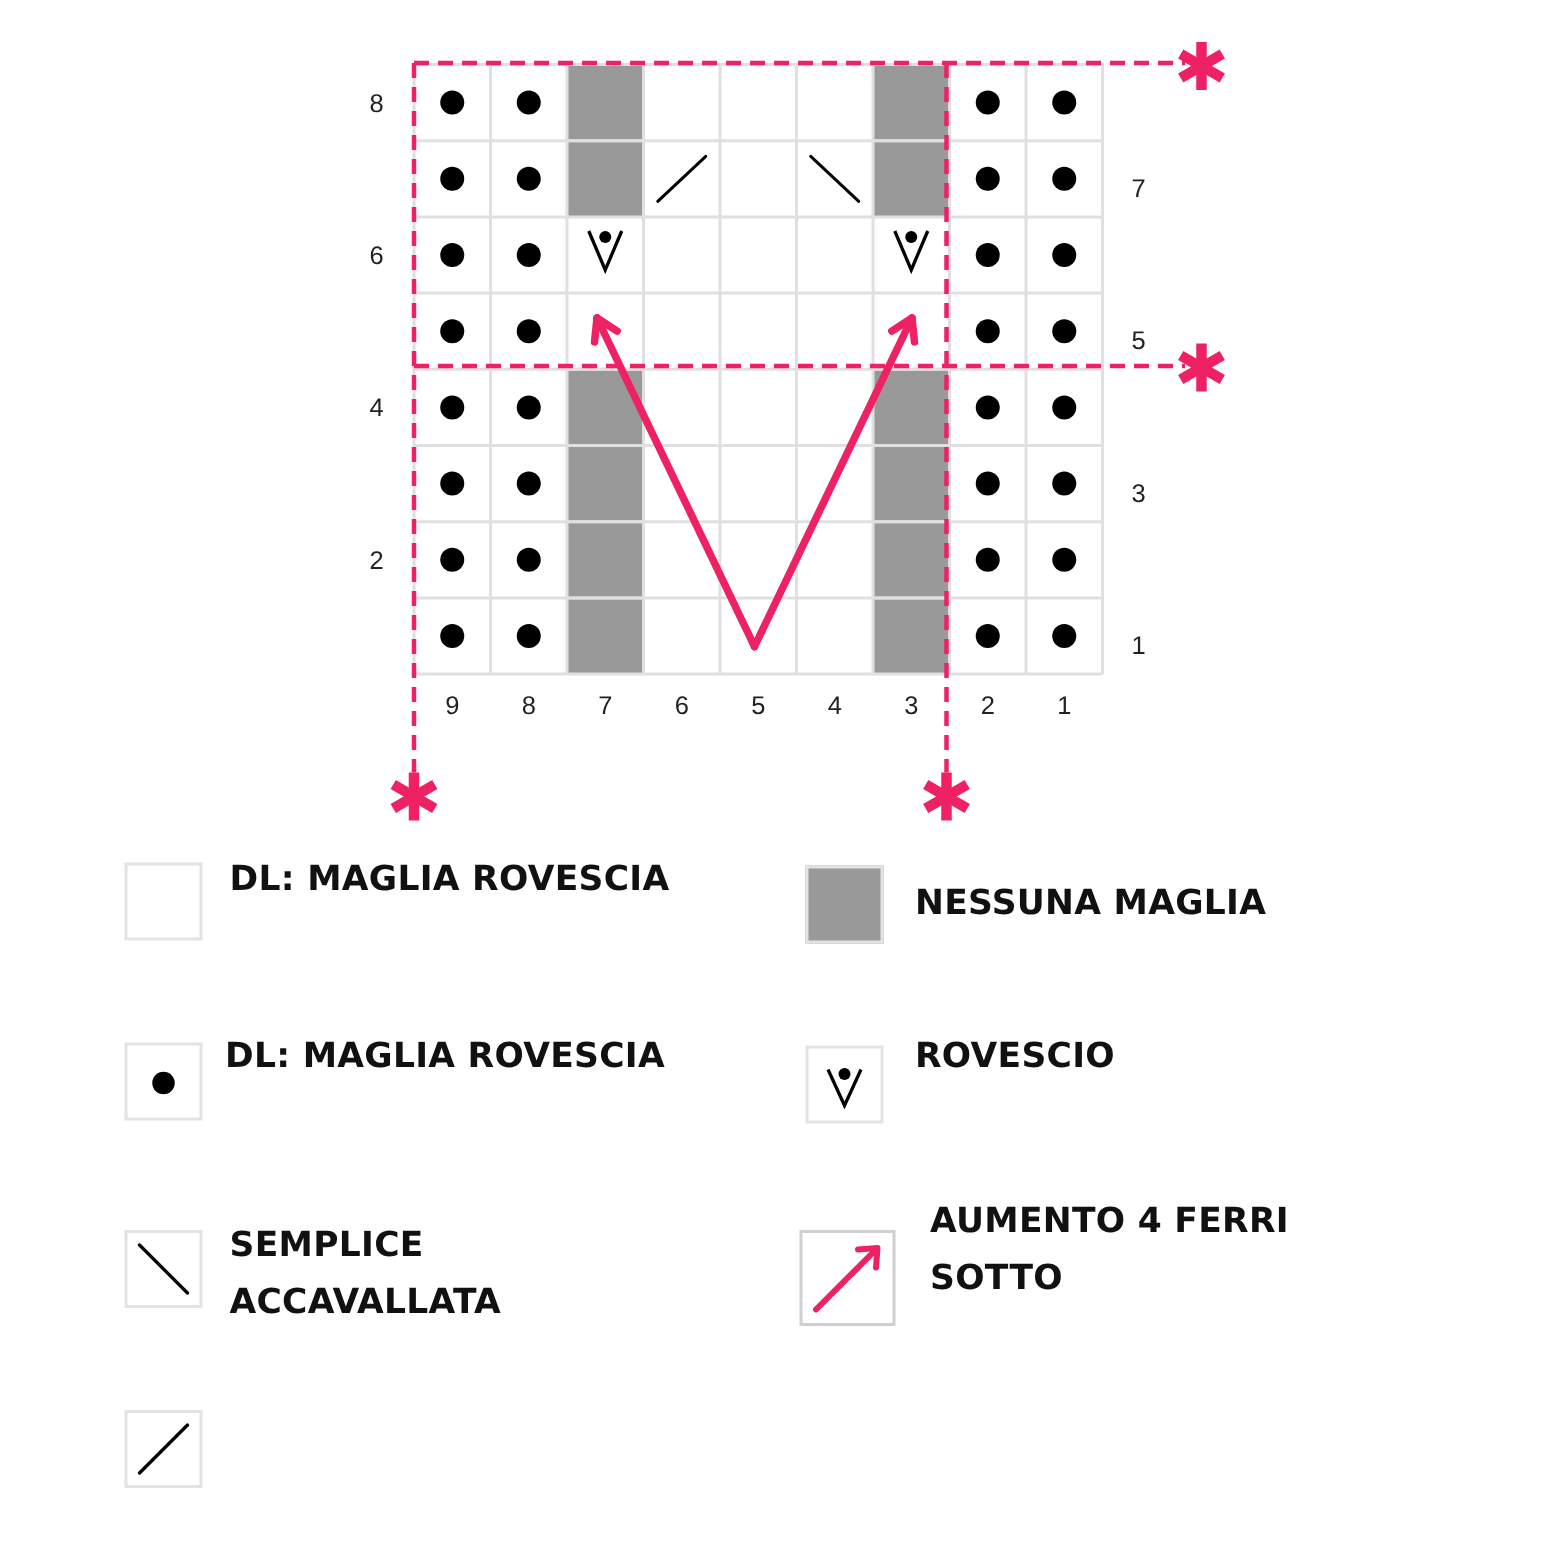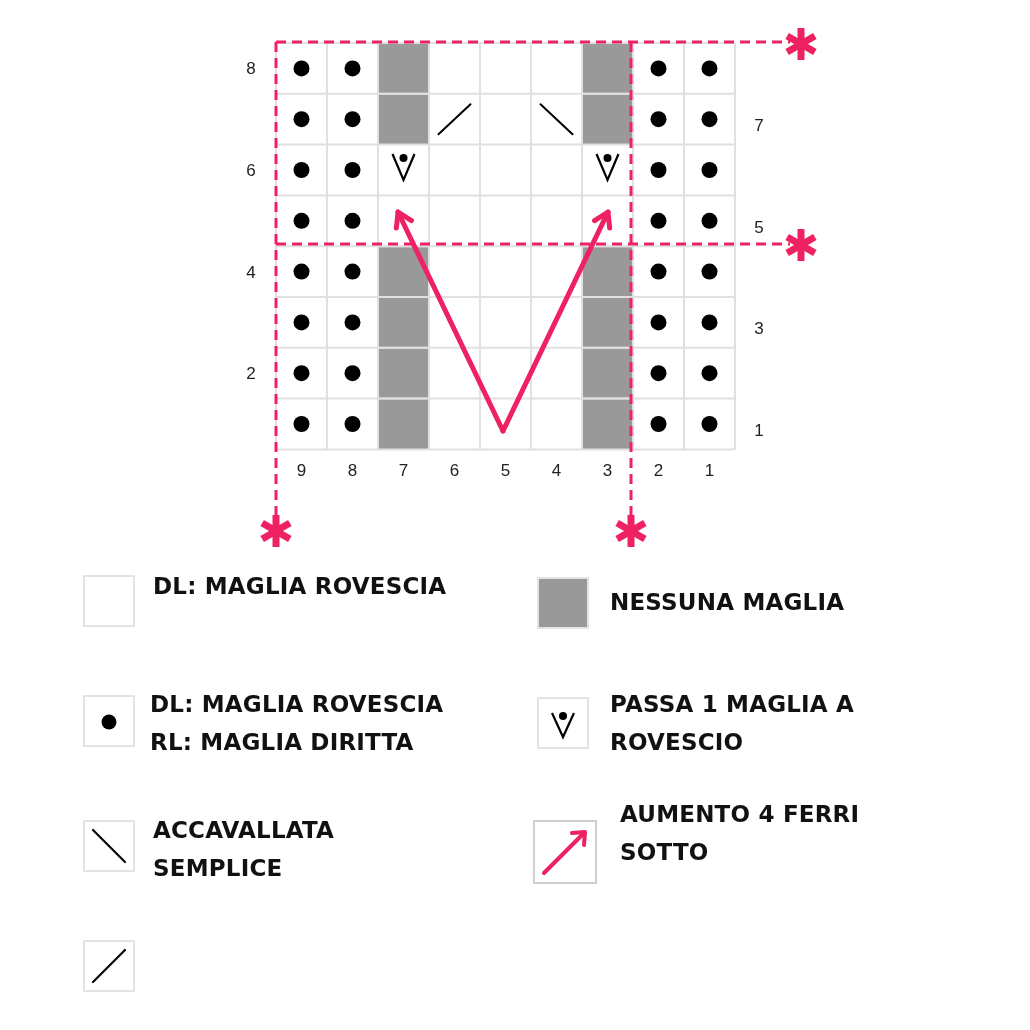--- a/index.html
+++ b/index.html
@@ -240,31 +240,30 @@
     <span>DL: MAGLIA ROVESCIA</span>
   </div>
 
   <div class="legend-box" style="left:83px;top:695px;width:52px;height:52px;">
     <svg width="48" height="48" viewBox="0 0 48 48">
         <circle cx="24" cy="25" r="7.5" fill="#000"></circle>
       </svg>
   </div>
   <div class="legend-text" style="left:139px;top:685px;margin-left:11px;">
     <span>DL: MAGLIA ROVESCIA</span>
-    <span>RL: MAGLIA DIRITTA</span>
   </div>
 
   <div class="legend-box" style="left:83px;top:820px;width:52px;height:52px;">
     <svg width="48" height="48" viewBox="0 0 48 48">
         <line x1="8" y1="8" x2="40" y2="40" stroke="#000" stroke-width="2.2" stroke-linecap="round"></line>
       </svg>
   </div>
   <div class="legend-text" style="left:153px;top:811px;">
+    <span>SEMPLICE</span>
     <span>ACCAVALLATA</span>
-    <span>SEMPLICE</span>
   </div>
 
   <div class="legend-box" style="left:83px;top:940px;width:52px;height:52px;">
     <svg width="48" height="48" viewBox="0 0 48 48">
         <line x1="40" y1="8" x2="8" y2="40" stroke="#000" stroke-width="2.2" stroke-linecap="round"></line>
       </svg>
   </div>
   <div class="legend-text" style="left:153px;top:929px;">
   </div>
 
@@ -273,21 +272,20 @@
     <span>NESSUNA MAGLIA</span>
   </div>
 
   <div class="legend-box" style="left:537px;top:697px;width:52px;height:52px;">
     <svg width="48" height="48" viewBox="0 0 48 48">
       <polyline points="13,14 24,38 35,14" fill="none" stroke="#000" stroke-width="2.2" stroke-linejoin="miter"></polyline>
       <circle cx="24" cy="17" r="4" fill="#000"></circle>
     </svg>
   </div>
   <div class="legend-text" style="left:610px;top:685px;">
-    <span>PASSA 1 MAGLIA A</span>
     <span>ROVESCIO</span>
   </div>
 
   <div class="legend-box" style="left:533px;top:820px;width:64px;height:64px;border-color:#d0d0d0;">
     <svg width="60" height="60" viewBox="0 0 60 60">
       <line x1="9" y1="51" x2="49" y2="11" stroke="#ee2163" stroke-width="4" stroke-linecap="round"></line>
       <polyline points="37,11 50,10 49,23" fill="none" stroke="#ee2163" stroke-width="4" stroke-linecap="round" stroke-linejoin="round"></polyline>
     </svg>
   </div>
   <div class="legend-text" style="left:620px;top:771px;margin-top:24px;">

